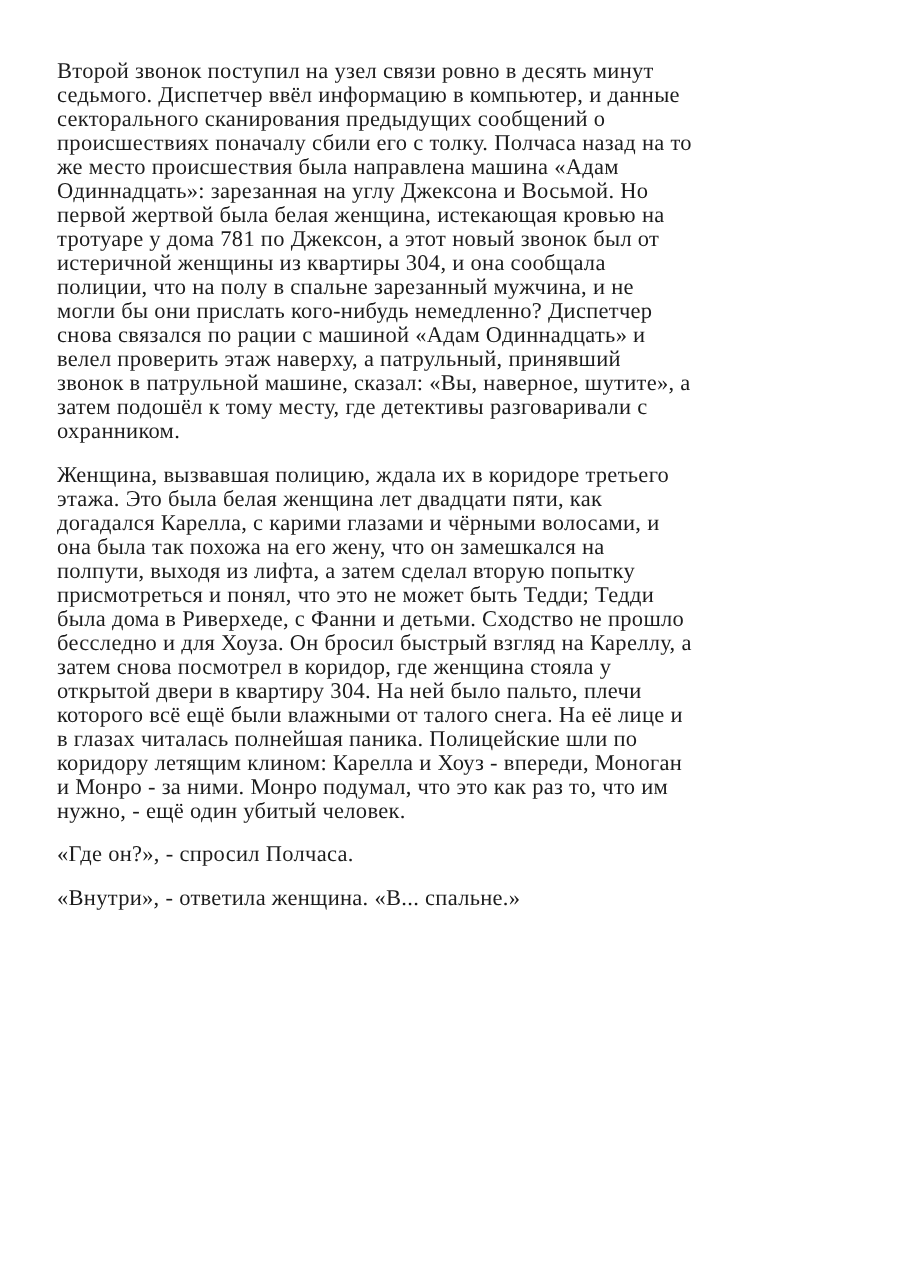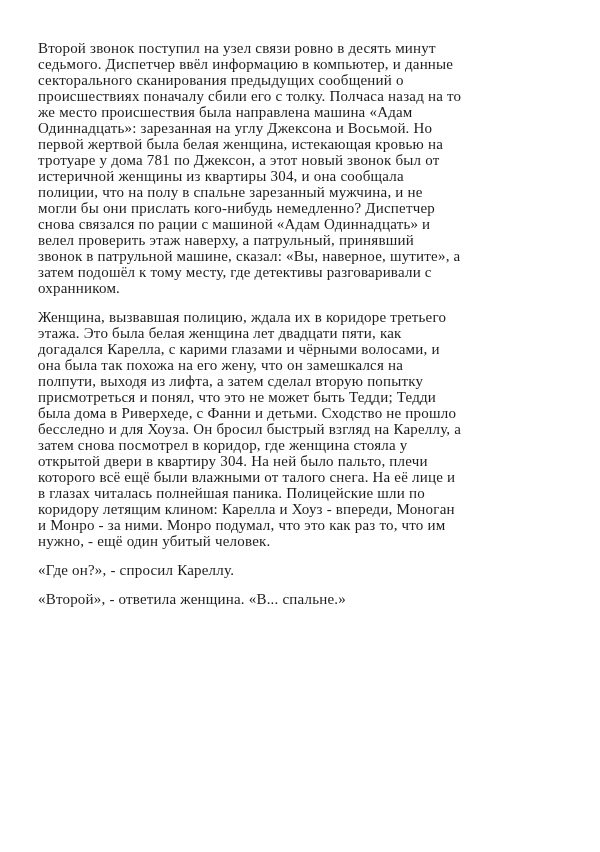--- a/index.html
+++ b/index.html
@@ -60,16 +60,16 @@
 присмотреться и понял, что это не может быть Тедди; Тедди
 была дома в Риверхеде, с Фанни и детьми. Сходство не прошло
 бесследно и для Хоуза. Он бросил быстрый взгляд на Кареллу, а
 затем снова посмотрел в коридор, где женщина стояла у
 открытой двери в квартиру 304. На ней было пальто, плечи
 которого всё ещё были влажными от талого снега. На её лице и
 в глазах читалась полнейшая паника. Полицейские шли по
 коридору летящим клином: Карелла и Хоуз - впереди, Моноган
 и Монро - за ними. Монро подумал, что это как раз то, что им
 нужно, - ещё один убитый человек.</p>
-    <p class="para">«Где он?», - спросил Кареллу.</p>
-    <p class="para">«Второй», - ответила женщина. «В... спальне.»</p>
+    <p class="para">«Где он?», - спросил Полчаса.</p>
+    <p class="para">«Внутри», - ответила женщина. «В... спальне.»</p>
   </div>
 </div>
 
 </body></html>

